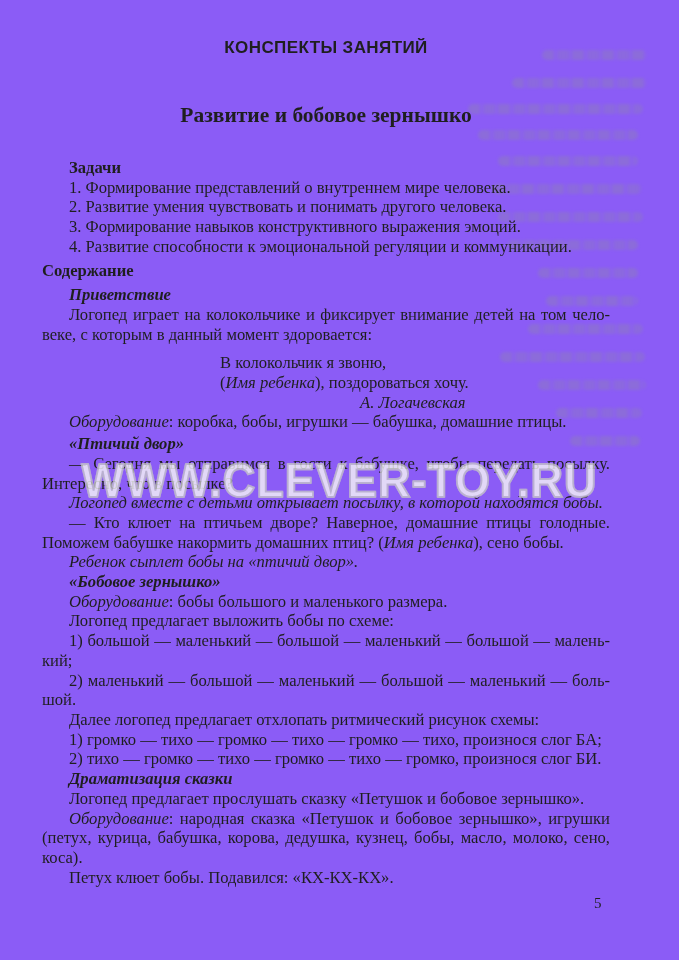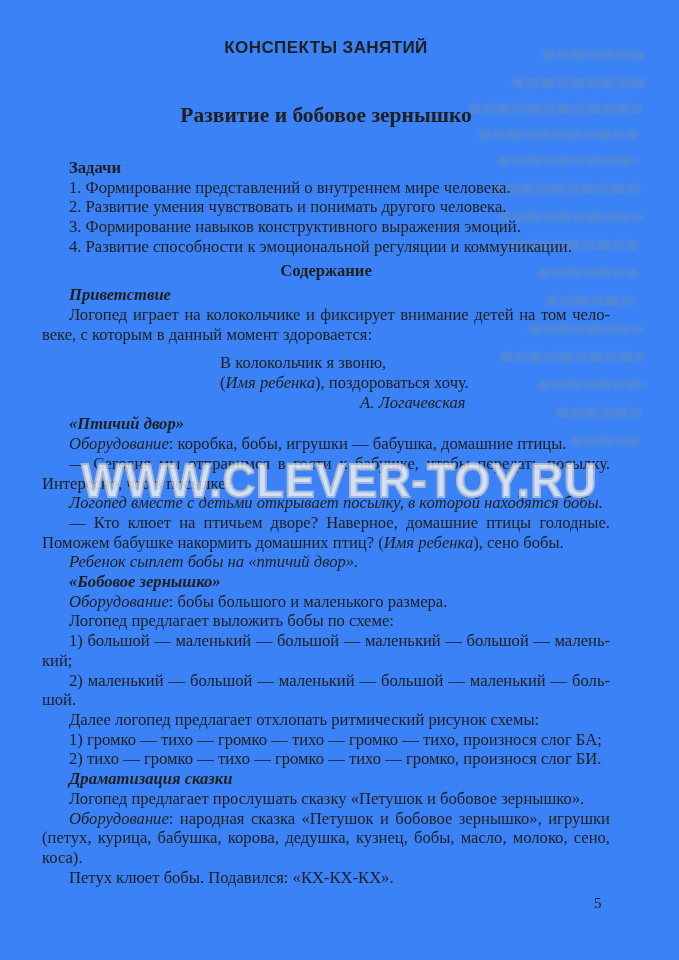--- a/index.html
+++ b/index.html
@@ -1,32 +1,32 @@
 <!DOCTYPE html>
 <html lang="ru"><head>
 <meta charset="utf-8">
 <style>
   html,body { margin:0; padding:0; background:#e8e8e8; }
   .page {
     position:relative;
     width:679px; height:960px;
-    background:#3b82f6;
+    background:#8b5cf6;
     overflow:hidden;
     font-family:"Liberation Serif", serif;
     color:#1f1f1f;
     margin:0 auto;
   }
   .content { position:absolute; left:42px; top:0; width:568px; }
   .line { font-size:16.6px; line-height:19.7px; text-align:left; }
   .just { text-align:justify; text-align-last:justify; text-justify:inter-word; }
   .ind { text-indent:27px; }
   .b  { font-weight:bold; }
   .i  { font-style:italic; }
   .bi { font-weight:bold; font-style:italic; }
-  .center { text-align:center; }
+  .center { text-align:left; }
 
   .doc-header {
     margin-top:39px;
     font-family:"Liberation Sans", sans-serif;
     font-weight:bold; font-size:17px; line-height:18px;
     letter-spacing:0.4px; text-align:center;
   }
   .doc-title { margin-top:45px; font-weight:bold; font-size:21.5px; line-height:26px; text-align:center; }
   .tasks-heading    { margin-top:30px; }
   .content-heading  { margin-top:4px; }
@@ -116,22 +116,22 @@
     <div class="line ind bi greeting-heading">Приветствие</div>
     <div class="line ind just">Логопед играет на колокольчике и фиксирует внимание детей на том чело-</div>
     <div class="line">веке, с которым в данный момент здоровается:</div>
 
     <div class="poem">
       <div class="line">В колокольчик я звоню,</div>
       <div class="line"><span>(</span><span class="i">Имя ребенка</span><span>), поздороваться хочу.</span></div>
       <div class="line i poem-author">А. Логачевская</div>
     </div>
 
+    <div class="line ind"><span class="i">Оборудование</span><span>: коробка, бобы, игрушки — бабушка, домашние птицы.</span></div>
     <div class="line ind bi birdyard-heading">«Птичий двор»</div>
-    <div class="line ind"><span class="i">Оборудование</span><span>: коробка, бобы, игрушки — бабушка, домашние птицы.</span></div>
     <div class="line ind just">— Сегодня мы отправимся в гости к бабушке, чтобы передать посылку.</div>
     <div class="line">Интересно, что в посылке?</div>
     <div class="line ind i">Логопед вместе с детьми открывает посылку, в которой находятся бобы.</div>
     <div class="line ind just">— Кто клюет на птичьем дворе? Наверное, домашние птицы голодные.</div>
     <div class="line"><span>Поможем бабушке накормить домашних птиц? (</span><span class="i">Имя ребенка</span><span>), сено бобы.</span></div>
     <div class="line ind i">Ребенок сыплет бобы на «птичий двор».</div>
 
     <div class="line ind bi">«Бобовое зернышко»</div>
     <div class="line ind"><span class="i">Оборудование</span><span>: бобы большого и маленького размера.</span></div>
     <div class="line ind">Логопед предлагает выложить бобы по схеме:</div>

